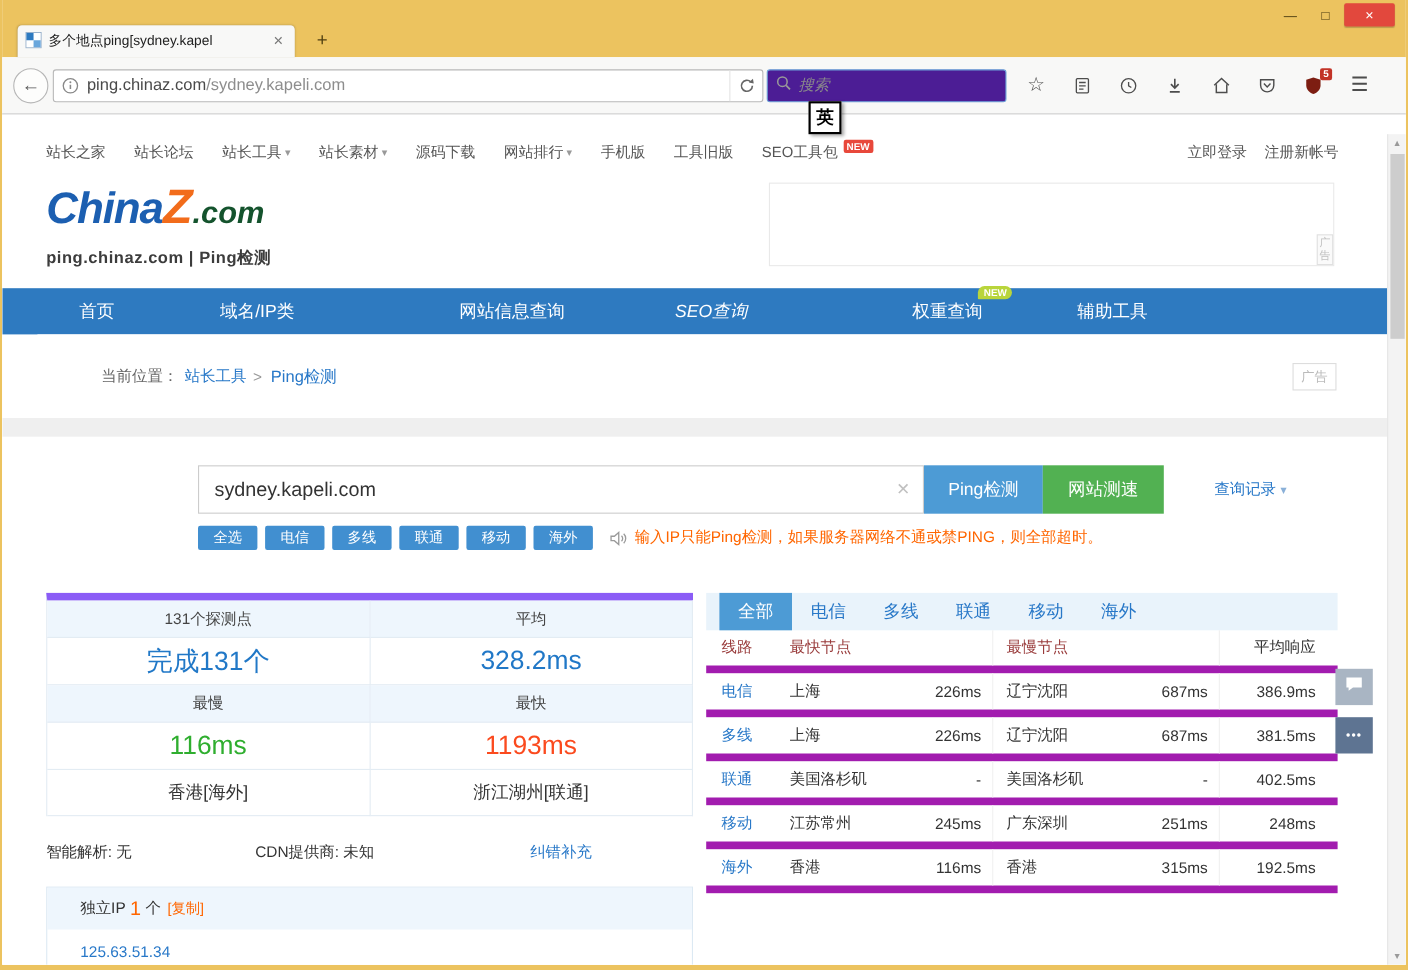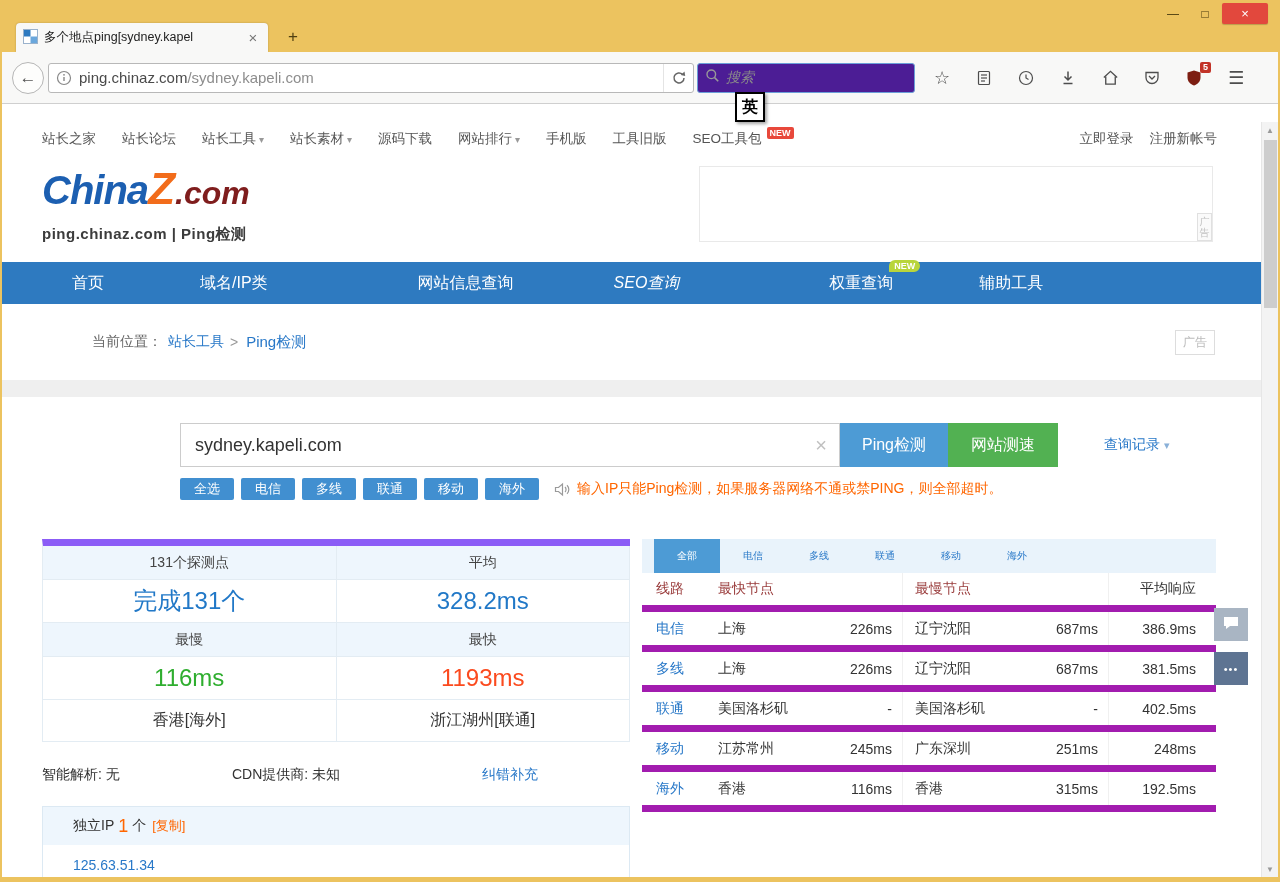--- a/index.html
+++ b/index.html
@@ -70,21 +70,21 @@
   .stb-seo { position:relative; }
   .new-badge-red { background:#e8483b; color:#fff; font-size:9px; font-weight:bold; padding:1px 3px;
     border-radius:2px; margin-left:2px; position:relative; top:-6px; }
   .stb-right { margin-left:auto; display:flex; gap:16px; }
 
   
   .site-header { height:102px; display:flex; padding:6px 48px 0 40px; }
   .logo-line { font-style:italic; font-weight:bold; line-height:46px; white-space:nowrap; }
   .logo-china { font-size:40px; color:#1c5fb1; letter-spacing:-1px; }
   .logo-z { font-size:44px; color:#f26c1b; }
-  .logo-com { font-size:32px; color:#7f1d1d; }
+  .logo-com { font-size:28px; color:#14532d; }
   .logo-tagline { font-size:15px; font-weight:bold; color:#3c3c3c; margin-top:3px; letter-spacing:.5px; }
   .ad-box { margin-left:auto; width:514px; height:76px; border:1px solid #e9e9e9; position:relative; }
   .ad-corner { position:absolute; right:0; bottom:0; width:15px; font-size:10px; line-height:11px;
     color:#c0c0c0; border:1px solid #e0e0e0; text-align:center; padding:2px 1px; word-break:break-all;
     background:#fafafa; }
 
   
   .main-nav { height:42px; background:var(--nav_blue,#2e7ac0); display:flex; align-items:center;
     color:#fff; font-size:16px; }
   .mn-item { position:relative; white-space:nowrap; }
@@ -145,21 +145,21 @@
     padding-left:30px; font-size:14px; color:#333; }
   .ip-count { color:var(--notice_orange,#ff6600); font-size:18px; margin:0 4px; }
   .ip-copy { color:var(--notice_orange,#ff6600); font-size:13px; margin-left:6px; }
   .ip-body { height:40px; display:flex; align-items:center; padding-left:30px; }
   .ip-addr { color:var(--link_blue,#2878c8); font-size:14px; }
 
   
   .right-col { width:574px; margin-left:12px; flex:none; }
   .rtabs { height:34px; background:var(--tabrow_bg,#e9f3fb); display:flex; padding-left:12px; }
   .rtab { min-width:66px; padding:0 14px; height:34px; display:flex; align-items:center;
-    justify-content:center; color:var(--link_blue,#2878c8); font-size:10px; }
+    justify-content:center; color:var(--link_blue,#2878c8); font-size:16px; }
   .rtab-active { background:var(--btn_blue,#4d9bd5); color:#fff; }
   .rrow { display:grid; grid-template-columns:50px 122px 74px 128px 78px 94px; height:40px;
     border-bottom:7px solid #a21caf; padding-left:14px; font-size:14px; }
   .rhead { height:39px; color:var(--table_head_red,#993b3b); }
   .rcell { display:flex; align-items:center; height:100%; }
   .cell-line { color:var(--link_blue,#2878c8); }
   .cell-name { color:#333; padding-left:12px; }
   .rhead .cell-name, .rhead .cell-line { color:inherit; }
   .cell-ms { color:#333; justify-content:flex-end; padding-right:10px; }
   .cell-avg { color:#333; justify-content:flex-end; padding-right:6px; }

